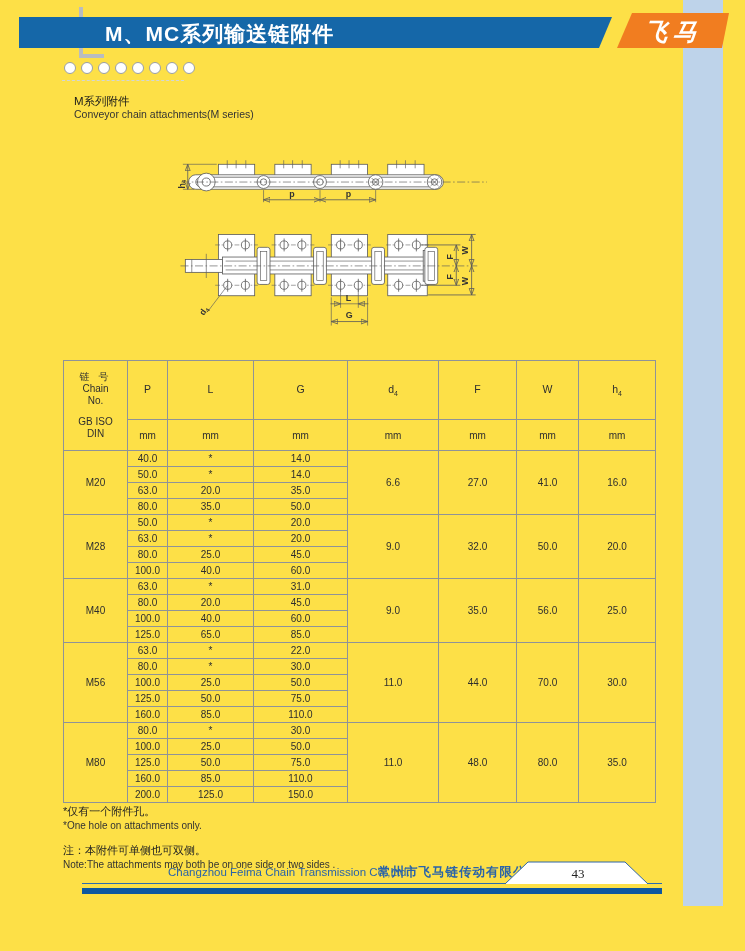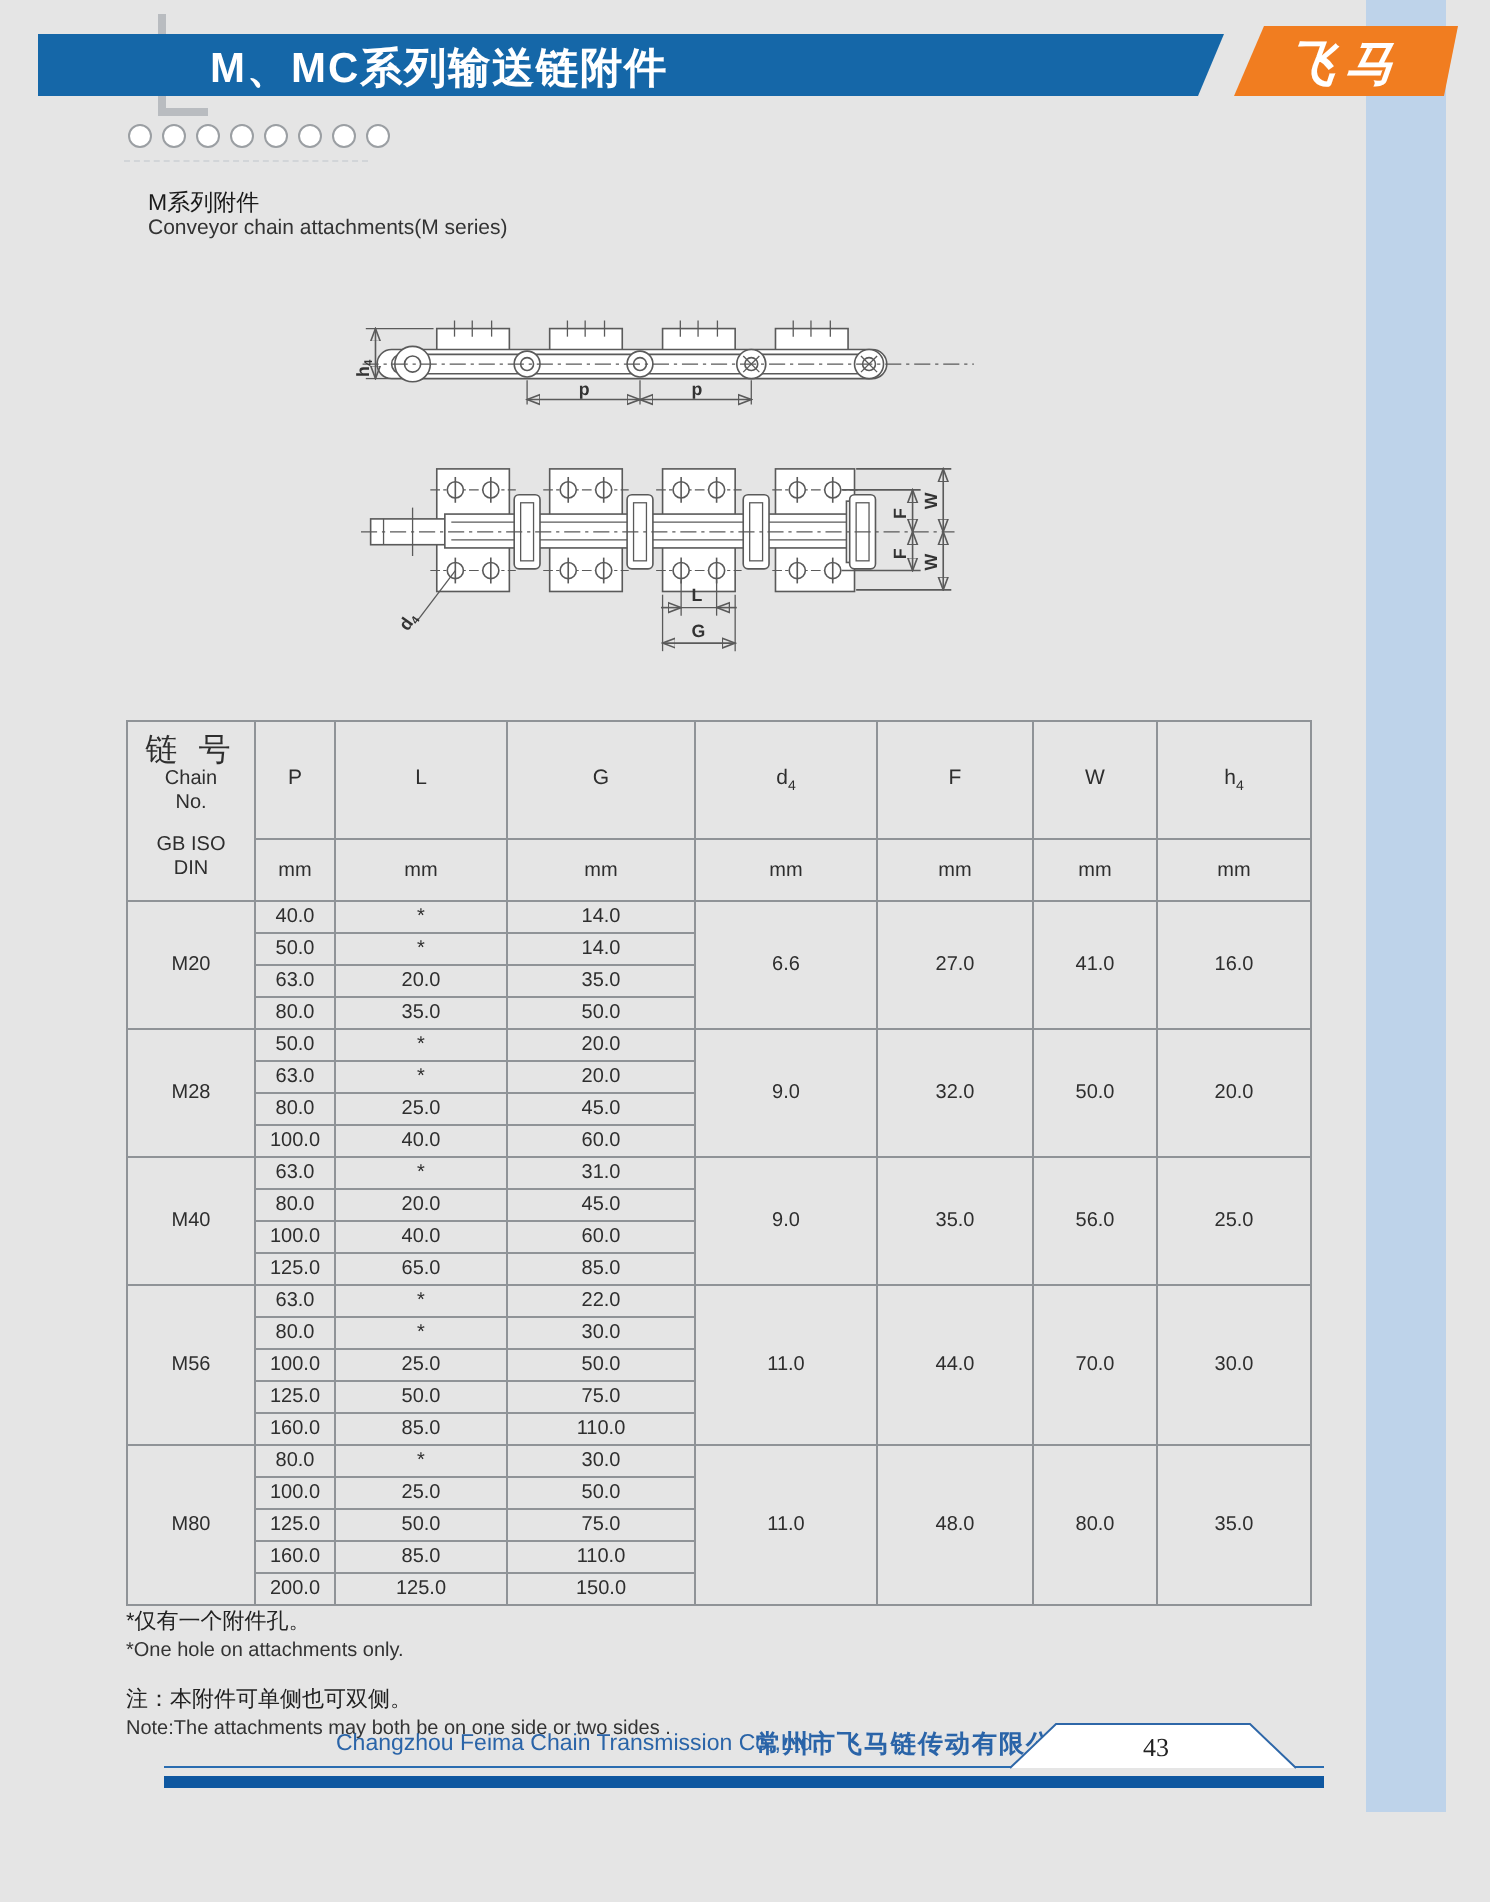--- a/index.html
+++ b/index.html
@@ -1,16 +1,16 @@
 <!DOCTYPE html>
 <html><head>
 <meta charset="utf-8">
 <style>
   html,body{margin:0;padding:0;background:#fff;}
-  .page{position:relative;width:745px;height:951px;background:#e5e5e5;overflow:hidden;
+  .page{position:relative;width:745px;height:951px;background:#fde047;overflow:hidden;
         font-family:"Liberation Sans",sans-serif;color:#2e2e2e;}
   
   .stripe{position:absolute;left:683px;top:0;width:40px;height:906px;background:#bed3ea;}
   .bracket-v{position:absolute;left:79px;top:7px;width:4px;height:51px;background:#b9bcc0;}
   .bracket-h{position:absolute;left:79px;top:54px;width:25px;height:4px;background:#b9bcc0;}
   .banner{position:absolute;left:19px;top:17px;width:593px;height:31px;background:#1567a8;
           clip-path:polygon(0 0,100% 0,calc(100% - 13px) 100%,0 100%);}
   .banner .title{position:absolute;left:86px;top:3px;font-size:21px;font-weight:bold;color:#fff;letter-spacing:1px;}
   .logo{position:absolute;left:617px;top:13px;width:112px;height:35px;background:#f17d20;
         clip-path:polygon(15px 0,100% 0,calc(100% - 7px) 100%,0 100%);}
@@ -28,21 +28,21 @@
   
   .drawing{position:absolute;left:120px;top:118px;}
   
   .spec-table{position:absolute;left:63px;top:360px;border-collapse:collapse;table-layout:fixed;width:592px;}
   .spec-table td,.spec-table th{border:1px solid #8f9397;text-align:center;vertical-align:middle;
         padding:0;font-weight:normal;font-size:10px;color:#2e2e2e;}
   .spec-table thead .sym-row th{height:58px;font-size:10.5px;}
   .spec-table thead .unit-row td{height:30px;}
   .spec-table tbody td{height:15px;line-height:15px;}
   .chain-head{font-size:9.5px;line-height:12px;}
-  .chain-head .cn{font-size:16px;letter-spacing:3px;}
+  .chain-head .cn{font-size:10px;letter-spacing:3px;}
   .chain-head .gap{display:block;height:9px;}
   sub{font-size:7px;}
   
   .notes{position:absolute;left:63px;top:793px;}
   .notes div{line-height:13.5px;}
   .note-cn{font-size:11px;color:#222;margin-top:12px;}
   .note-en{font-size:10px;color:#333;}
   
   .footer-en{position:absolute;left:168px;top:866px;font-family:Liberation Sans, sans-serif;font-size:11.5px;color:#2a64a8;}
   .footer-cn{position:absolute;left:378px;top:864px;font-family:"Liberation Serif",serif;font-weight:bold;

